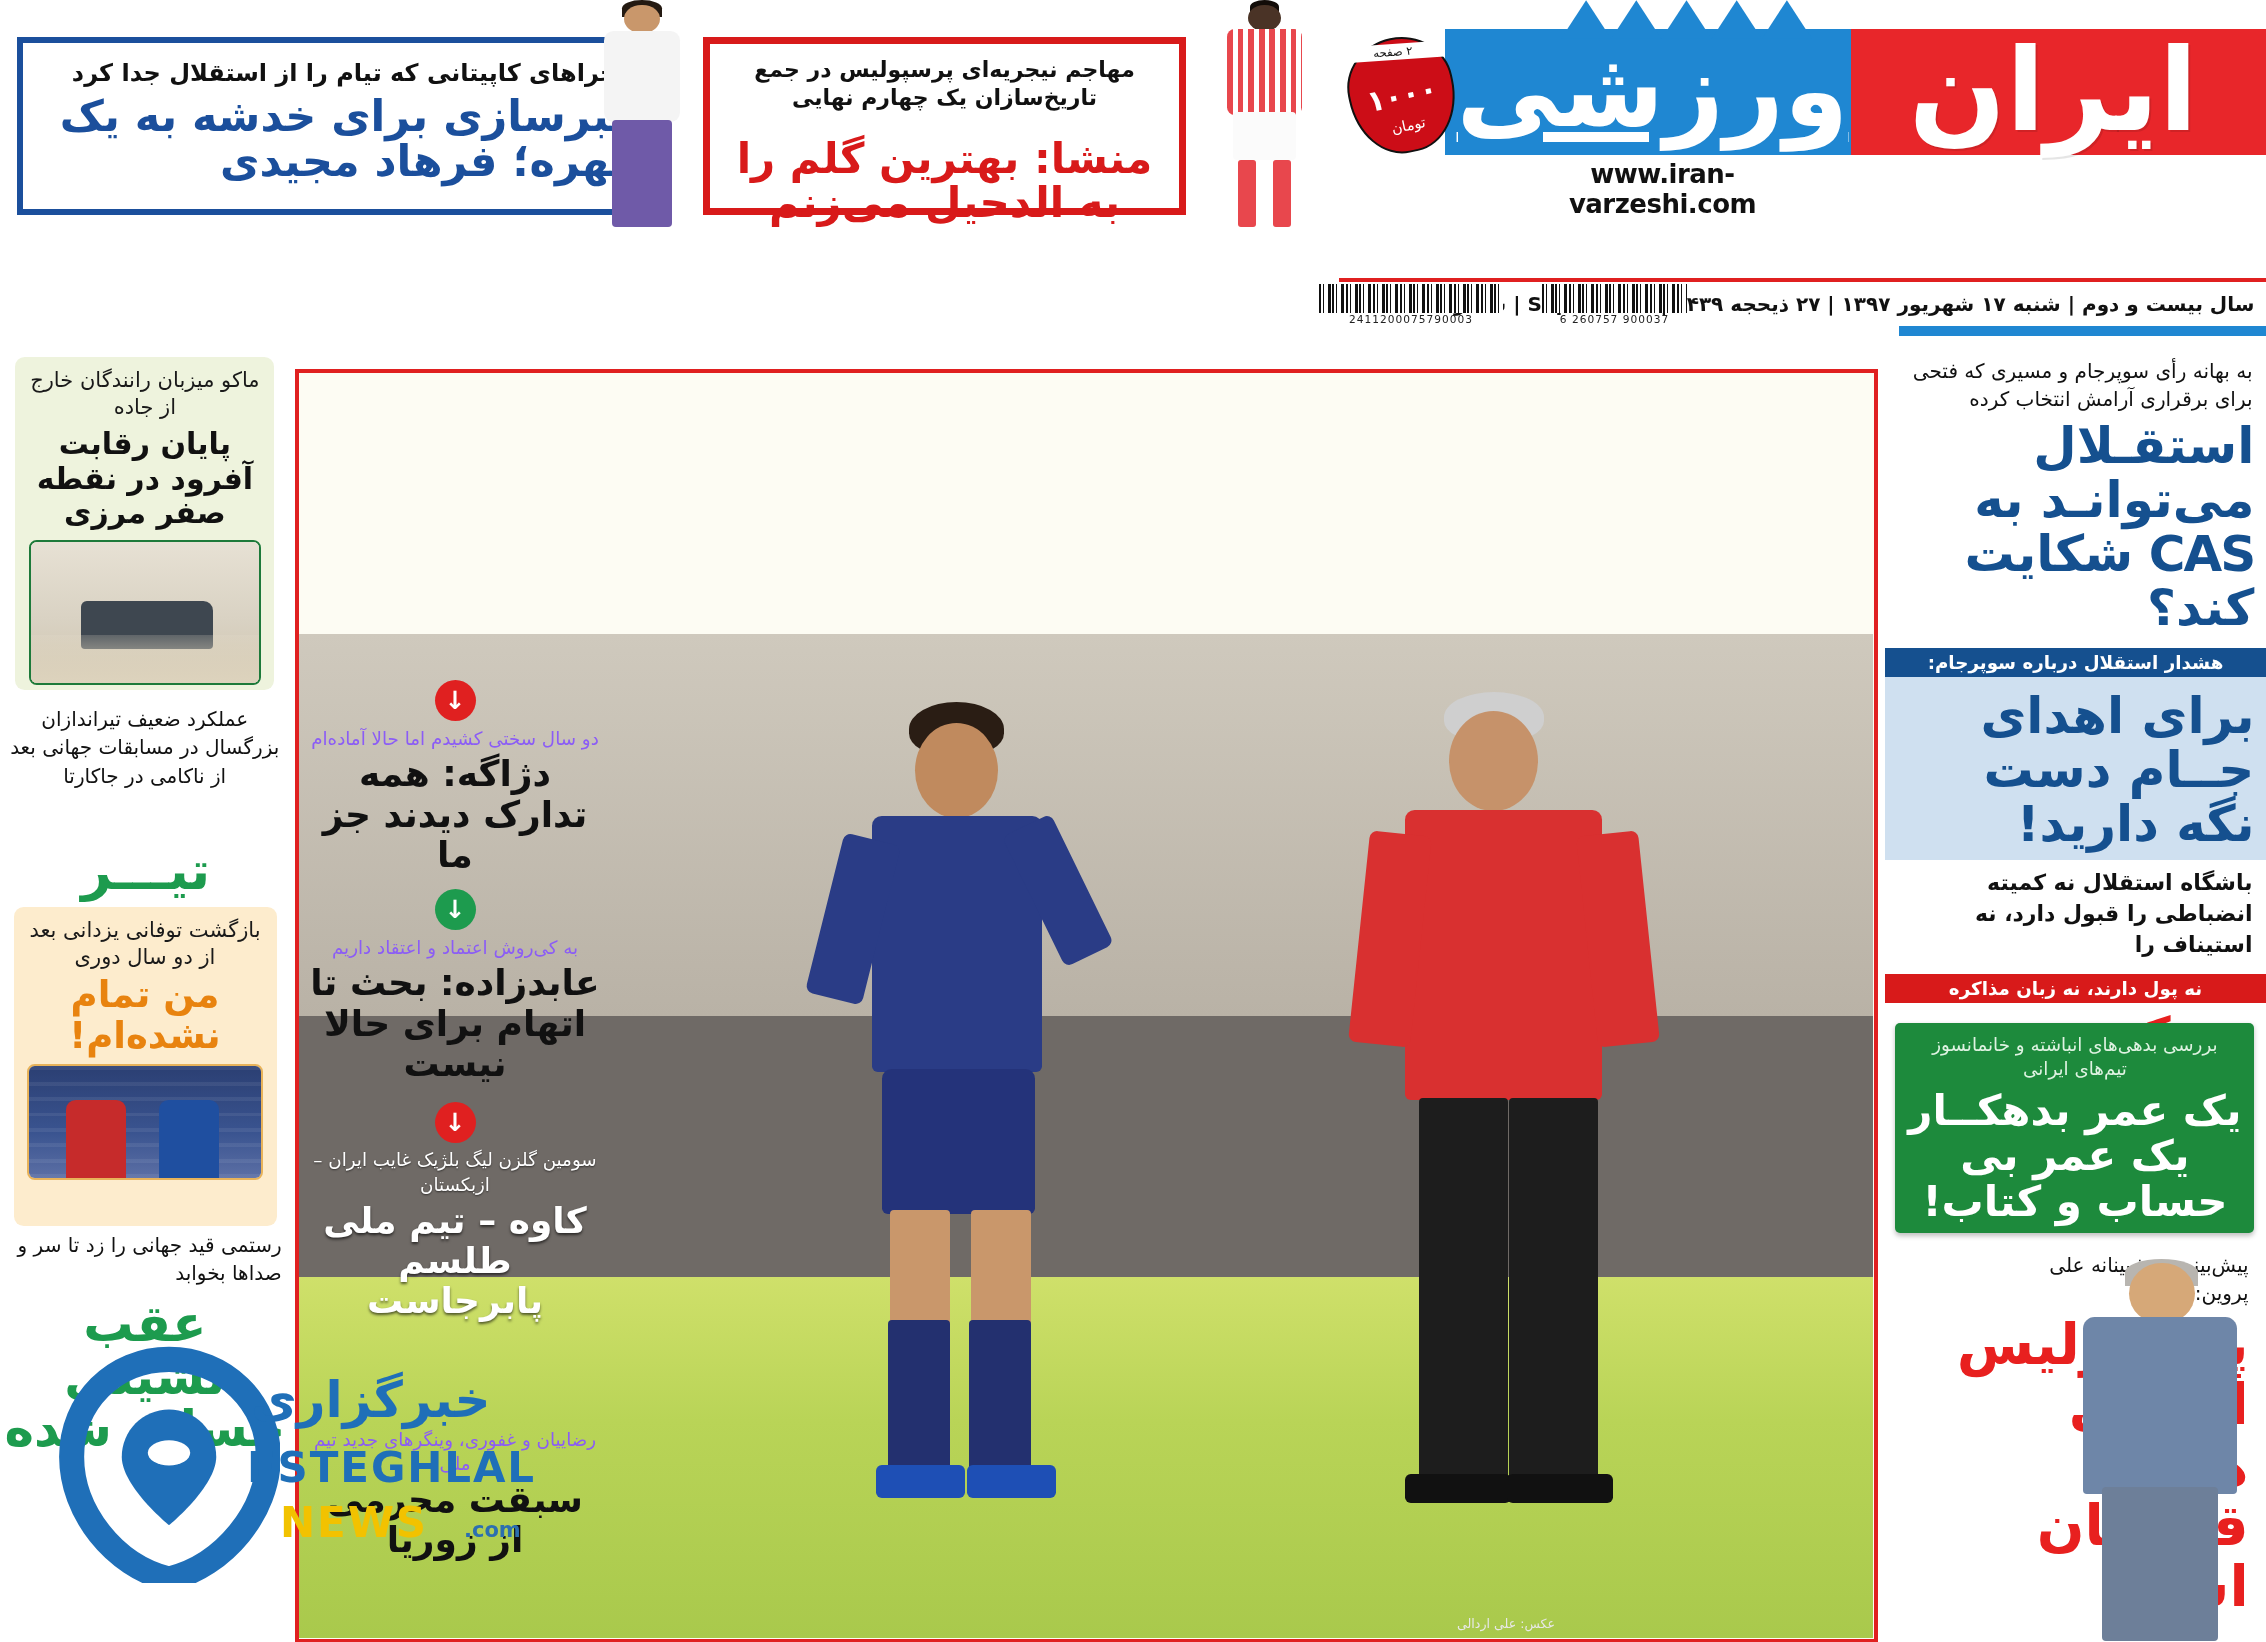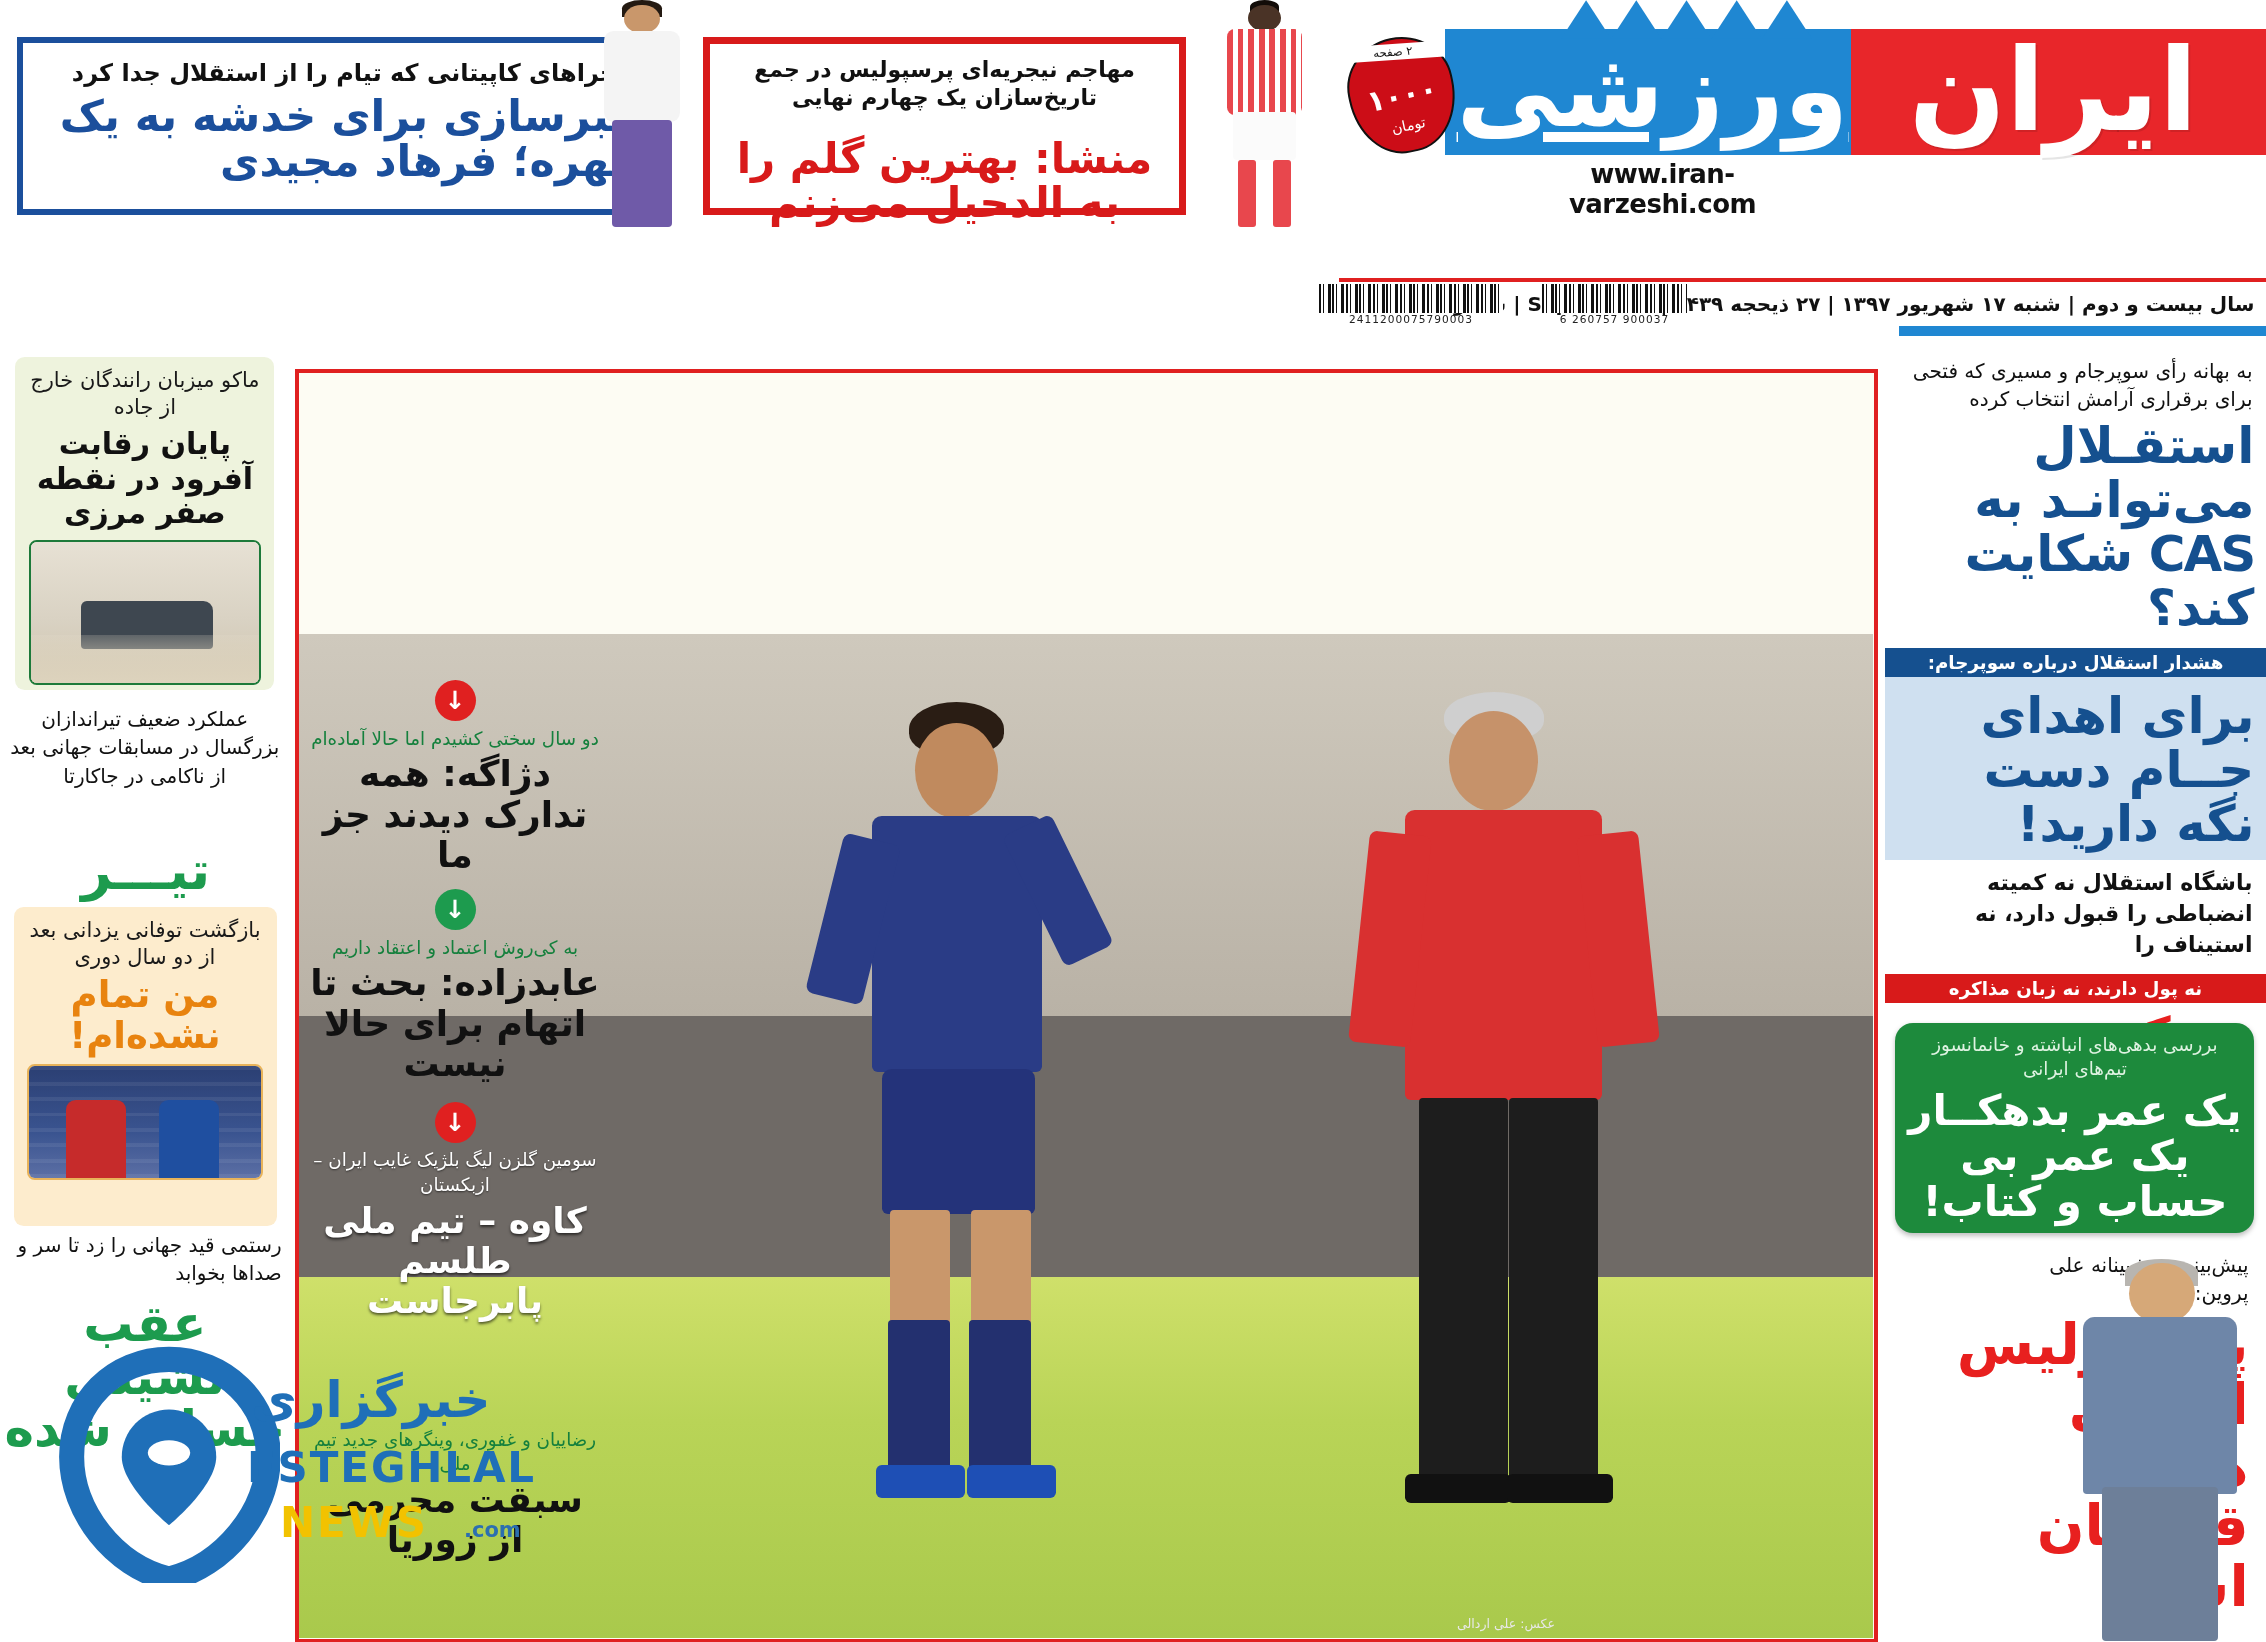--- a/index.html
+++ b/index.html
@@ -161,39 +161,39 @@
 
   .mid-items { position:absolute; right:1274px; top:307px; width:290px; }
   .mid-item { margin-bottom:5.8px; }
   .arrow-badge {
     width:41px; height:41px; border-radius:50%; margin:0 auto 5.8px auto;
     display:flex; align-items:center; justify-content:center;
     color:#fff; font-size:25px; line-height:1; font-weight:bold;
   }
   .ab-red { background:#e02020; }
   .ab-green { background:#1d9b4e; }
-  .mi-kicker { direction:rtl; text-align:center; font-size:18.3px; color:#15803d; line-height:1.35; }
+  .mi-kicker { direction:rtl; text-align:center; font-size:18.3px; color:#8b5cf6; line-height:1.35; }
   .mi-kicker.white { color:#fff; text-shadow:0 1px 1.9px rgba(0,0,0,.55); }
   .mi-title { direction:rtl; text-align:center; font-size:36px; font-weight:bold; color:#111; line-height:1.12; letter-spacing:-1px; margin-top:2.9px; }
   .mi-title.white { color:#fff; text-shadow:0 1.9px 2.9px rgba(0,0,0,.6); }
 
   
   .col-right { position:absolute; right:0px; top:357px; width:381px; height:1285px; }
   .rs-kicker { direction:rtl; text-align:right; font-size:20px; color:#111; line-height:1.4; padding:0 13.5px; }
   .rs-title-blue { direction:rtl; text-align:right; font-size:50px; font-weight:bold; color:#15508f; line-height:1.08; padding:5.8px 11.6px 0; letter-spacing:-1.9px; }
   .rs-title-red { direction:rtl; text-align:right; font-size:50px; font-weight:bold; color:#e8201f; line-height:1.08; padding:5.8px 11.6px 0; letter-spacing:-1.9px; }
 
   .ribbon-blue { background:#15508f; color:#fff; direction:rtl; text-align:center; font-size:18.3px; padding:3.9px 7.7px; font-weight:600; }
   .ribbon-red  { background:#d81a1a; color:#fff; direction:rtl; text-align:center; font-size:18.3px; padding:3.9px 7.7px; font-weight:600; }
 
   .panel-lightblue { background:#cfe0f0; padding:5.8px 0 9.7px; }
 
   .rs-card-green {
     position:absolute; right:11.6px; top:666px; width:359px; height:210px;
-    background:#1d8a3c; border-radius:18px; box-shadow:0 2.9px 5.8px rgba(0,0,0,.25);
+    background:#1d8a3c; border-radius:5px; box-shadow:0 2.9px 5.8px rgba(0,0,0,.25);
   }
   .rs-card-green .kk { direction:rtl; text-align:center; font-size:18.3px; color:#dff3e2; line-height:1.35; padding:9.7px 13.5px 0; }
   .rs-card-green .tt { direction:rtl; text-align:center; font-size:42px; font-weight:bold; color:#fff; line-height:1.08; padding:5.8px 5.8px 0; letter-spacing:-1.9px; }
 
   .parvin-photo { position:absolute; right:15.4px; top:869px; width:193px; height:386px; }
 
   
   .ph { position:relative; width:100%; height:100%; overflow:hidden; }
   .pitch-top { position:absolute; left:0; top:0; width:100%; height:38%; background:linear-gradient(#cfc9bd,#b9b2a6); }
   .pitch-wall { position:absolute; left:0; top:38%; width:100%; height:26%; background:#6f6a66; }

